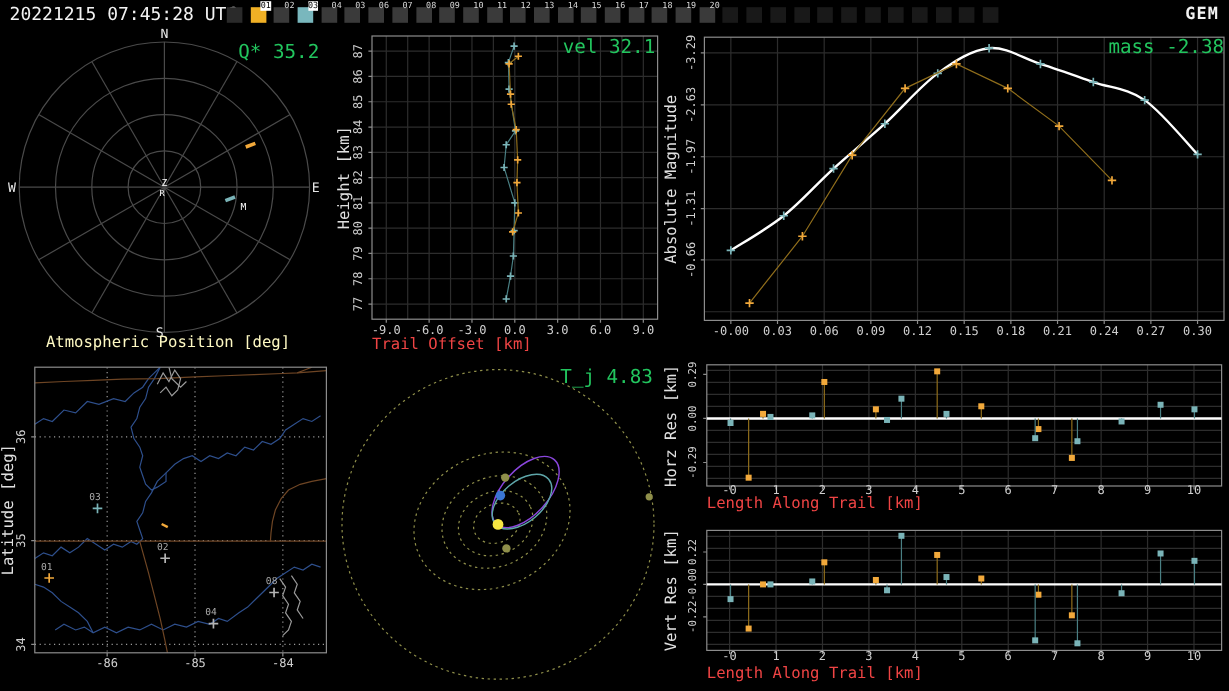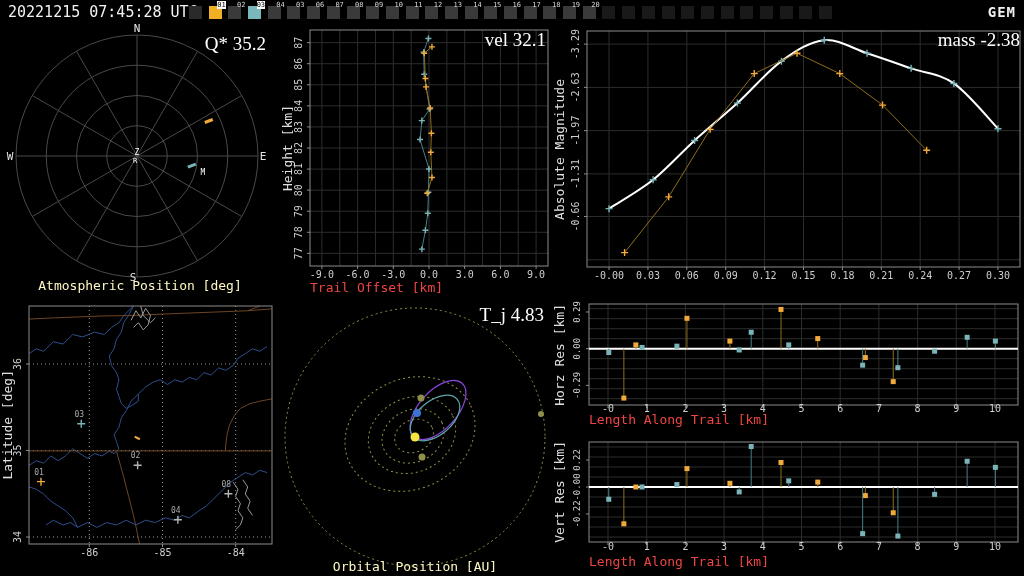--- a/index.html
+++ b/index.html
@@ -12,21 +12,21 @@
   .tab{width:13px;height:13px;margin-right:6.7px;position:relative;flex:0 0 auto;}
   .tab.dim{background:#3a3a3a;}
   .tab.blank{background:#2a2a2a;}
   .tab.empty{background:#191919;}
   .tab.orange{background:#f0b025;}
   .tab.teal{background:#79b7bd;}
   .tab .num{position:absolute;top:-5px;right:-4px;font-size:7px;line-height:8px;color:#d8d8d8;}
   .tab.orange .num,.tab.teal .num{background:#fff;color:#000;}
   .panel{position:absolute;background:#000;}
   .overlay{position:absolute;pointer-events:none;white-space:pre;}
-  .stat{font-size:19px;color:#ffffff;font-family:Liberation Serif, serif;}
+  .stat{font-size:16px;color:#22c55e;}
   .xlab{font-size:13px;color:#ef4444;text-align:left;}
   .title{font-size:13px;color:#fef9c3;text-align:center;}
   .vwrap{display:flex;align-items:center;justify-content:center;}
   .vlabel{writing-mode:vertical-rl;transform:rotate(180deg);font-size:13px;color:#e0e0e0;}
   svg{display:block;}
   svg text{font-family:"DejaVu Sans Mono","Liberation Mono",monospace;}
 </style>
 </head>
 <body>
 
@@ -382,21 +382,20 @@
         <ellipse cx="135" cy="141" rx="130" ry="129" fill="none" stroke="#8f8f4a" stroke-width="1" stroke-dasharray="2 3" transform="rotate(0 135 141)"></ellipse>
         <ellipse cx="158" cy="114" rx="36" ry="19" fill="none" stroke="#8a46dd" stroke-width="1.2" transform="rotate(-48 158 114)"></ellipse>
         <ellipse cx="155" cy="122" rx="29" ry="17" fill="none" stroke="#5ea6a9" stroke-width="1.2" transform="rotate(-40 155 122)"></ellipse>
         <circle cx="135" cy="141" r="4.5" fill="#f5e642"></circle>
         <circle cx="137" cy="117" r="4" fill="#3a75d4"></circle>
         <circle cx="141" cy="102" r="3.5" fill="#8f8f4a"></circle>
         <circle cx="142" cy="161" r="3.5" fill="#8f8f4a"></circle>
         <circle cx="261" cy="118" r="3" fill="#8f8f4a"></circle>
       </svg>
     <div class="overlay stat" style="right:6px;top:8px;margin-left:48px;">T_j 4.83</div>
-    <div class="overlay title" style="left:0;right:0;bottom:2px;">Orbital Position [AU]</div>
   </div>
 
   <div class="panel" style="left:550px;top:296px;width:474px;height:280px;">
     <svg id="svg-residuals" width="474" height="280">
         <line x1="39" y1="102.7" x2="468" y2="102.7" stroke="#2d2d2d" stroke-width="1"></line>
         <line x1="39" y1="92.7" x2="468" y2="92.7" stroke="#2d2d2d" stroke-width="1"></line>
         <line x1="39" y1="82.7" x2="468" y2="82.7" stroke="#2d2d2d" stroke-width="1"></line>
         <line x1="39" y1="72.7" x2="468" y2="72.7" stroke="#2d2d2d" stroke-width="1"></line>
         <line x1="39" y1="62.7" x2="468" y2="62.7" stroke="#2d2d2d" stroke-width="1"></line>
         <line x1="39" y1="42.7" x2="468" y2="42.7" stroke="#2d2d2d" stroke-width="1"></line>

